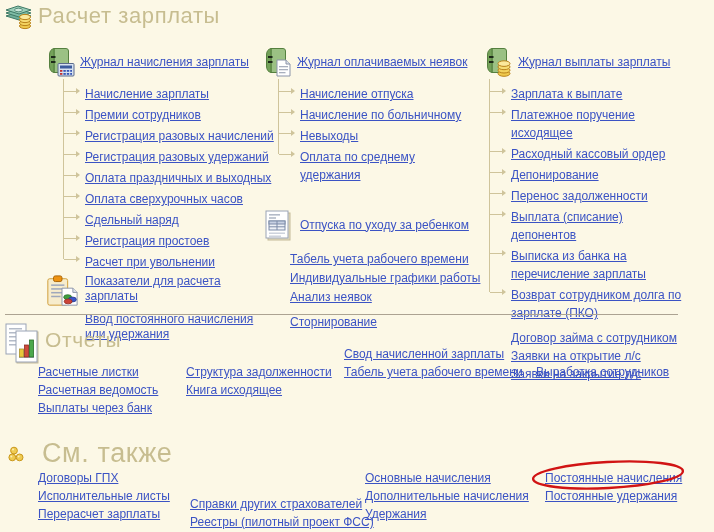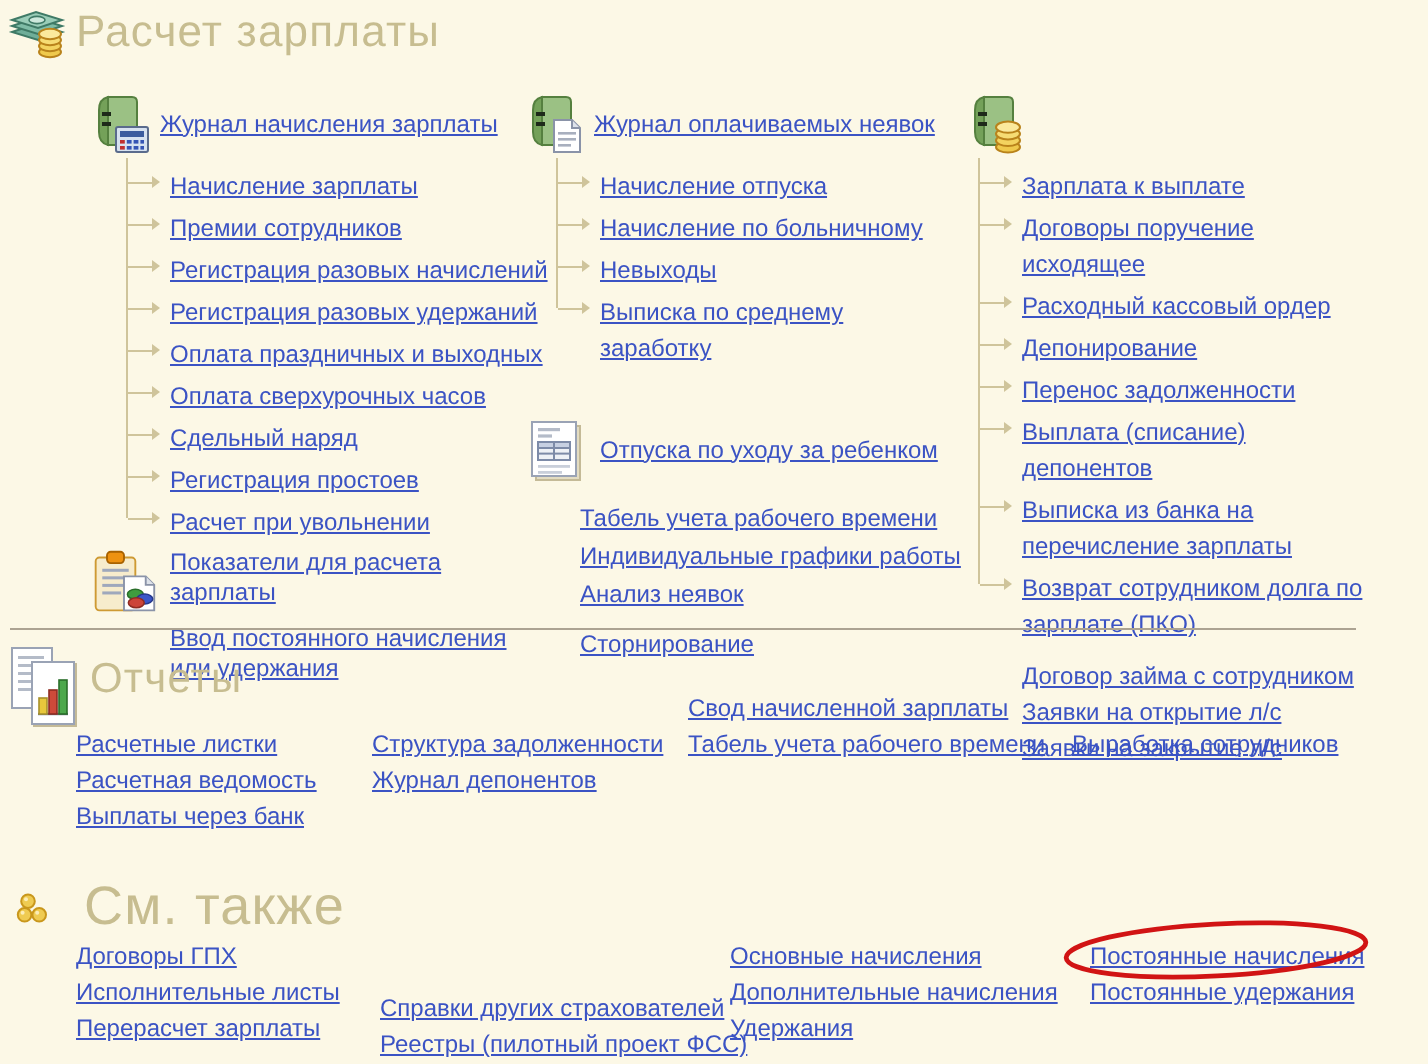--- a/index.html
+++ b/index.html
@@ -157,21 +157,21 @@
           <rect x="17" y="22" width="9" height="1.3" fill="#A8AFBE"></rect>
           <rect x="17" y="25" width="6.5" height="1.3" fill="#A8AFBE"></rect>
         </svg>
       </span>
       <a class="lnk">Журнал оплачиваемых неявок</a>
     </div>
     <div class="tree">
       <div class="titem"><span class="branch"></span><a class="lnk">Начисление отпуска</a></div>
       <div class="titem"><span class="branch"></span><a class="lnk">Начисление по больничному</a></div>
       <div class="titem"><span class="branch"></span><a class="lnk">Невыходы</a></div>
-      <div class="titem"><span class="branch"></span><a class="lnk">Выписка по среднему заработку</a></div>
+      <div class="titem"><span class="branch"></span><a class="lnk">Оплата по среднему удержания</a></div>
     </div>
     <div class="featured">
       <span class="icon">
         <svg width="30" height="32" viewBox="0 0 30 32">
           <rect x="6" y="4" width="22" height="27" fill="#E3DCC2" stroke="#C4BA97"></rect>
           <rect x="4" y="2" width="22" height="27" fill="#FFFFFF" stroke="#9AA3B5"></rect>
           <rect x="7" y="5" width="11" height="1.6" fill="#B4BBC8"></rect>
           <rect x="7" y="8.2" width="7" height="1.6" fill="#B4BBC8"></rect>
           <rect x="7" y="12" width="16" height="9" fill="#EEF1F6" stroke="#7D8BA8"></rect>
           <rect x="7" y="12" width="16" height="3" fill="#C7D0E2" stroke="#7D8BA8"></rect>
@@ -200,24 +200,25 @@
           <path d="M9 1.5 h12 q2.5 0 2.5 2.5 v19 q0 2.5 -2.5 2.5 h-12 z" fill="#9BC184" stroke="#55803F"></path>
           <path d="M9 1.5 q-4.5 1 -4.5 6.5 v11 q0 5.5 4.5 6.5 z" fill="#74A159" stroke="#55803F"></path>
           <rect x="6" y="9" width="4.5" height="2" fill="#1E2A1A"></rect>
           <rect x="6" y="14" width="4.5" height="2" fill="#1E2A1A"></rect>
           <ellipse cx="21" cy="26.5" rx="6" ry="2.8" fill="#EFC94C" stroke="#B9831B"></ellipse>
           <ellipse cx="21" cy="23.2" rx="6" ry="2.8" fill="#F3D35F" stroke="#B9831B"></ellipse>
           <ellipse cx="21" cy="19.9" rx="6" ry="2.8" fill="#F6DC74" stroke="#B9831B"></ellipse>
           <ellipse cx="21" cy="16.6" rx="6" ry="2.8" fill="#FBE99C" stroke="#B9831B"></ellipse>
         </svg>
       </span>
+      <a class="lnk">Журнал выплаты зарплаты</a>
     </div>
     <div class="tree">
       <div class="titem"><span class="branch"></span><a class="lnk">Зарплата к выплате</a></div>
-      <div class="titem"><span class="branch"></span><a class="lnk">Договоры поручение исходящее</a></div>
+      <div class="titem"><span class="branch"></span><a class="lnk">Платежное поручение исходящее</a></div>
       <div class="titem"><span class="branch"></span><a class="lnk">Расходный кассовый ордер</a></div>
       <div class="titem"><span class="branch"></span><a class="lnk">Депонирование</a></div>
       <div class="titem"><span class="branch"></span><a class="lnk">Перенос задолженности</a></div>
       <div class="titem"><span class="branch"></span><a class="lnk">Выплата (списание) депонентов</a></div>
       <div class="titem"><span class="branch"></span><a class="lnk">Выписка из банка на перечисление зарплаты</a></div>
       <div class="titem"><span class="branch"></span><a class="lnk">Возврат сотрудником долга по зарплате (ПКО)</a></div>
     </div>
     <div class="plain">
       <a class="lnk blk nowrap">Договор займа с сотрудником</a>
       <a class="lnk blk nowrap">Заявки на открытие л/с</a>
@@ -245,21 +246,21 @@
   </span>
   <h1 class="h1" style="left:45px;top:328px;font-size:21px;">Отчеты</h1>
 
   <div class="lcol" id="rcol1">
     <a class="lnk blk nowrap">Расчетные листки</a>
     <a class="lnk blk nowrap">Расчетная ведомость</a>
     <a class="lnk blk nowrap">Выплаты через банк</a>
   </div>
   <div class="lcol" id="rcol2">
     <a class="lnk blk nowrap">Структура задолженности</a>
-    <a class="lnk blk nowrap">Журнал депонентов</a>
+    <a class="lnk blk nowrap">Книга исходящее</a>
   </div>
   <div class="lcol" id="rcol3">
     <a class="lnk blk nowrap">Свод начисленной зарплаты</a>
     <a class="lnk blk nowrap">Табель учета рабочего времени</a>
   </div>
   <div class="lcol" id="rcol4">
     <a class="lnk blk nowrap">Выработка сотрудников</a>
   </div>
 
   <span class="icon abs" style="left:8px;top:446px;width:16px;height:16px;">

